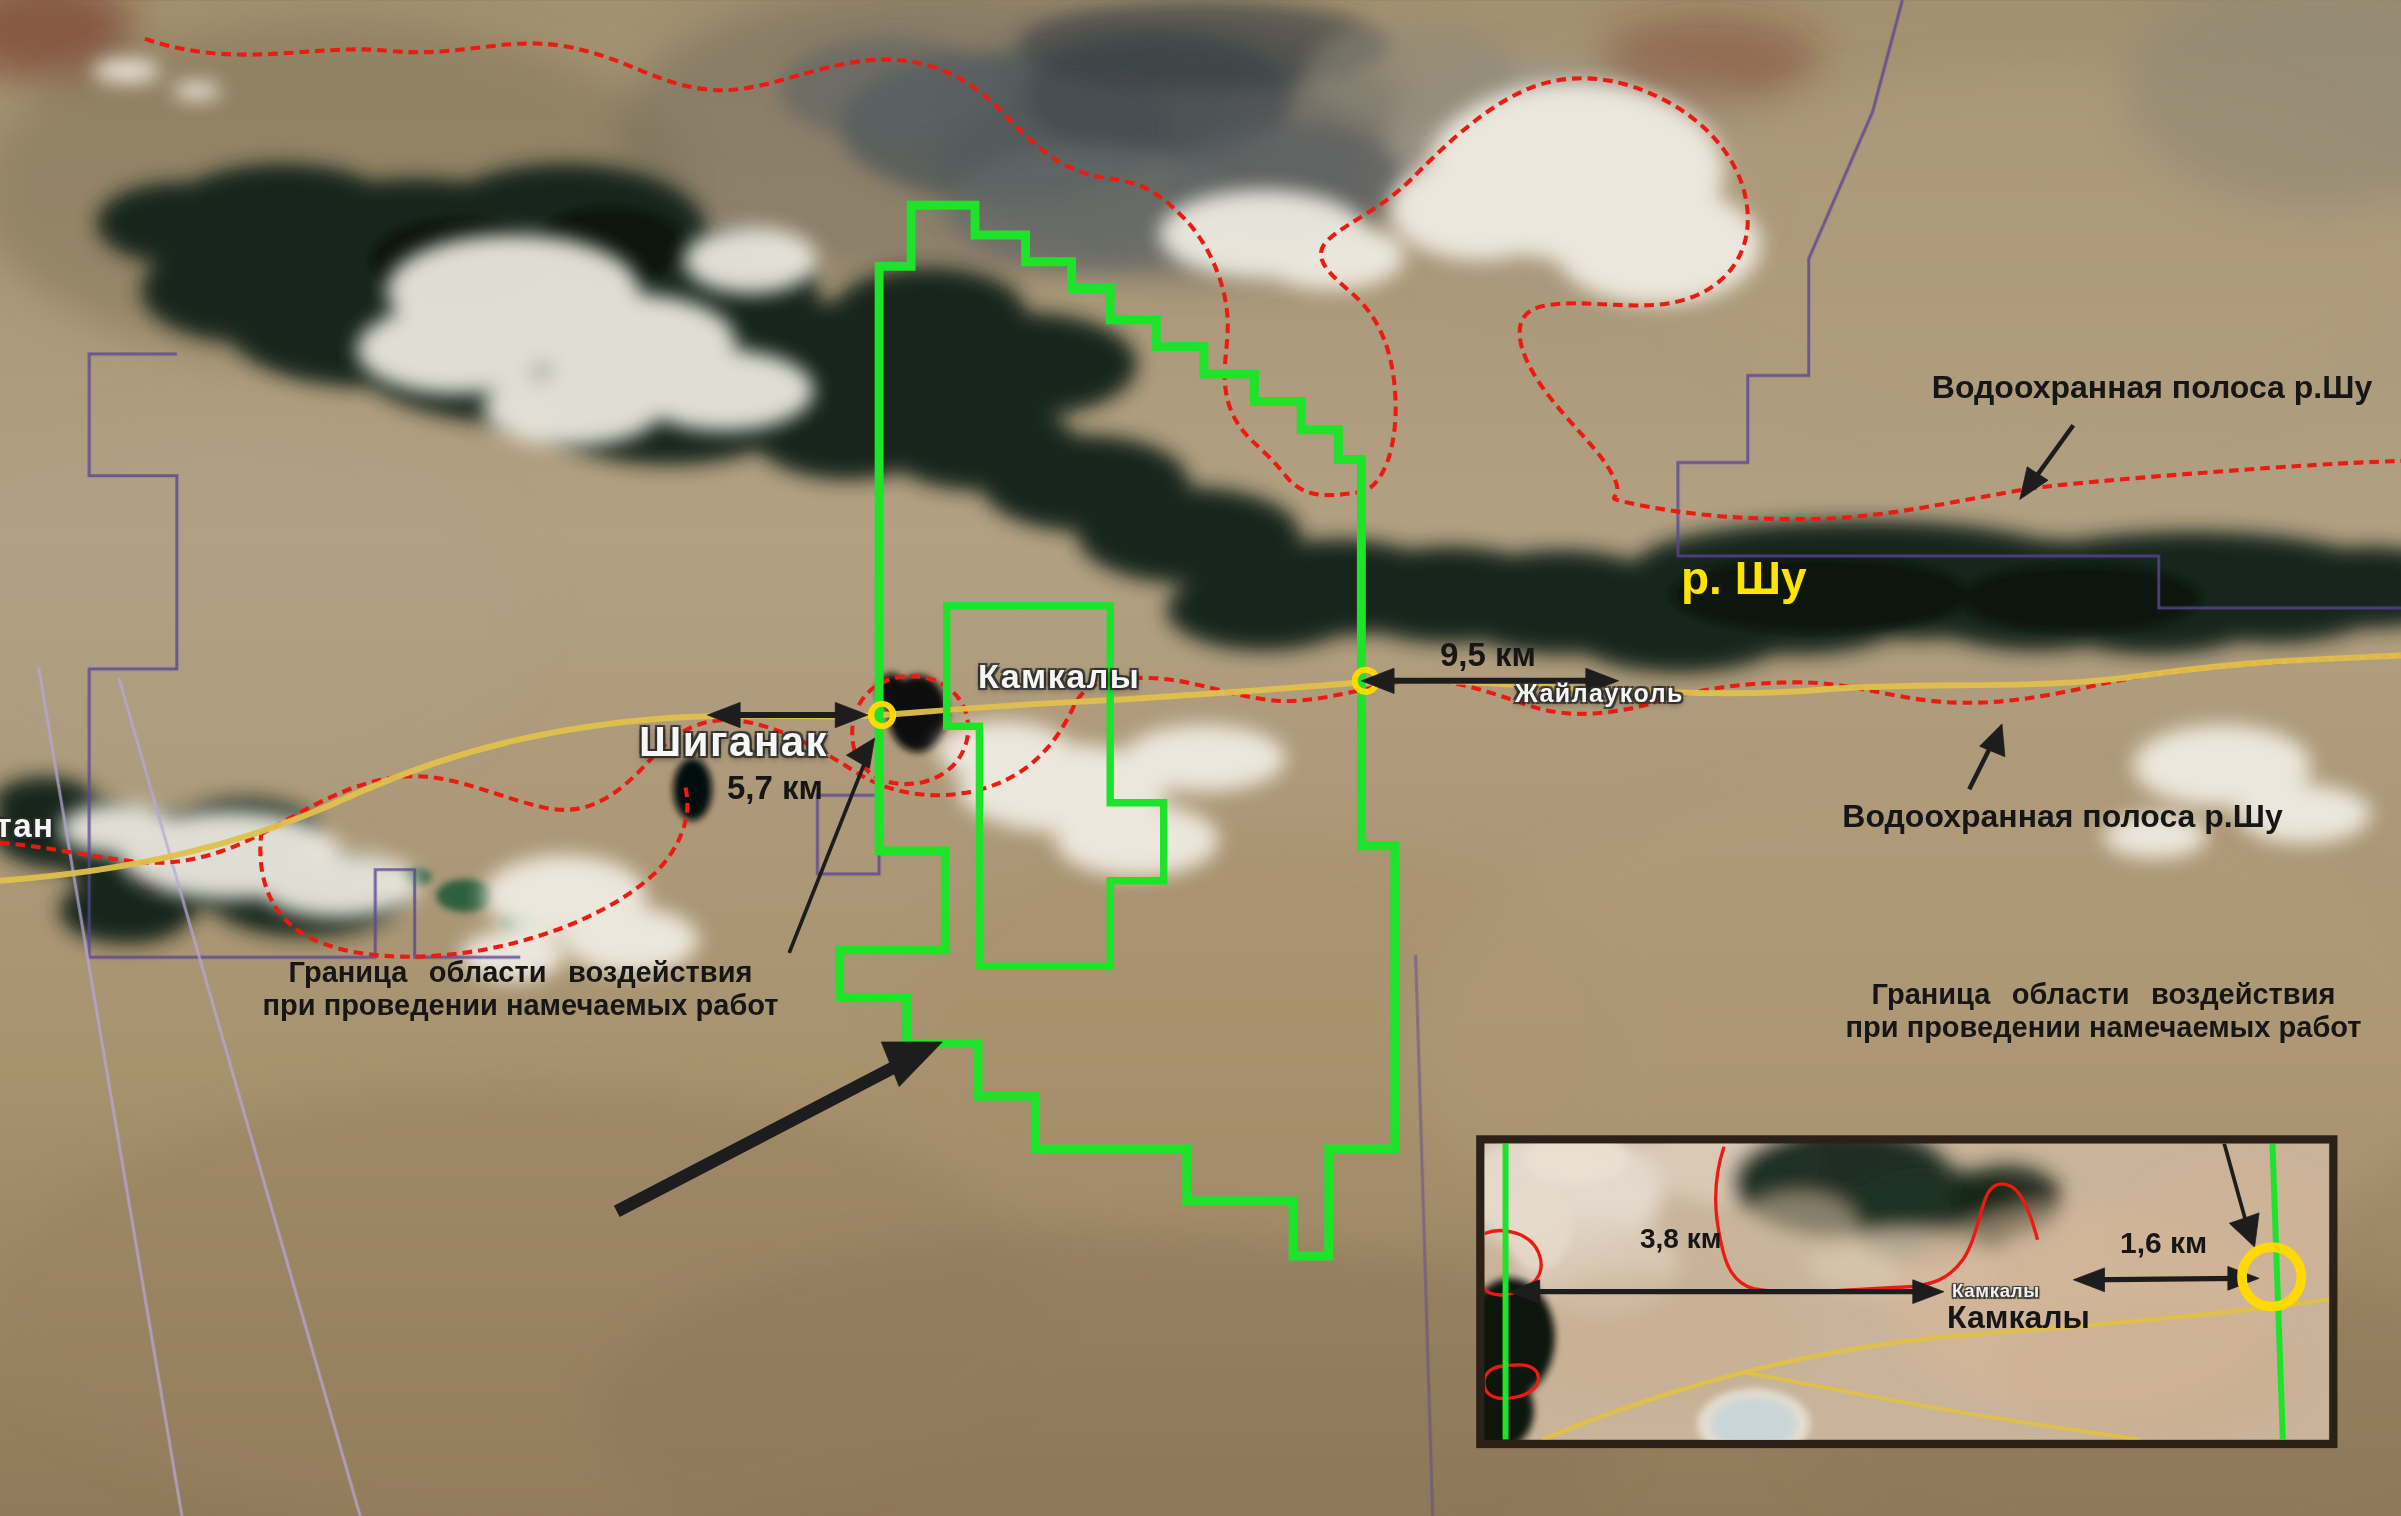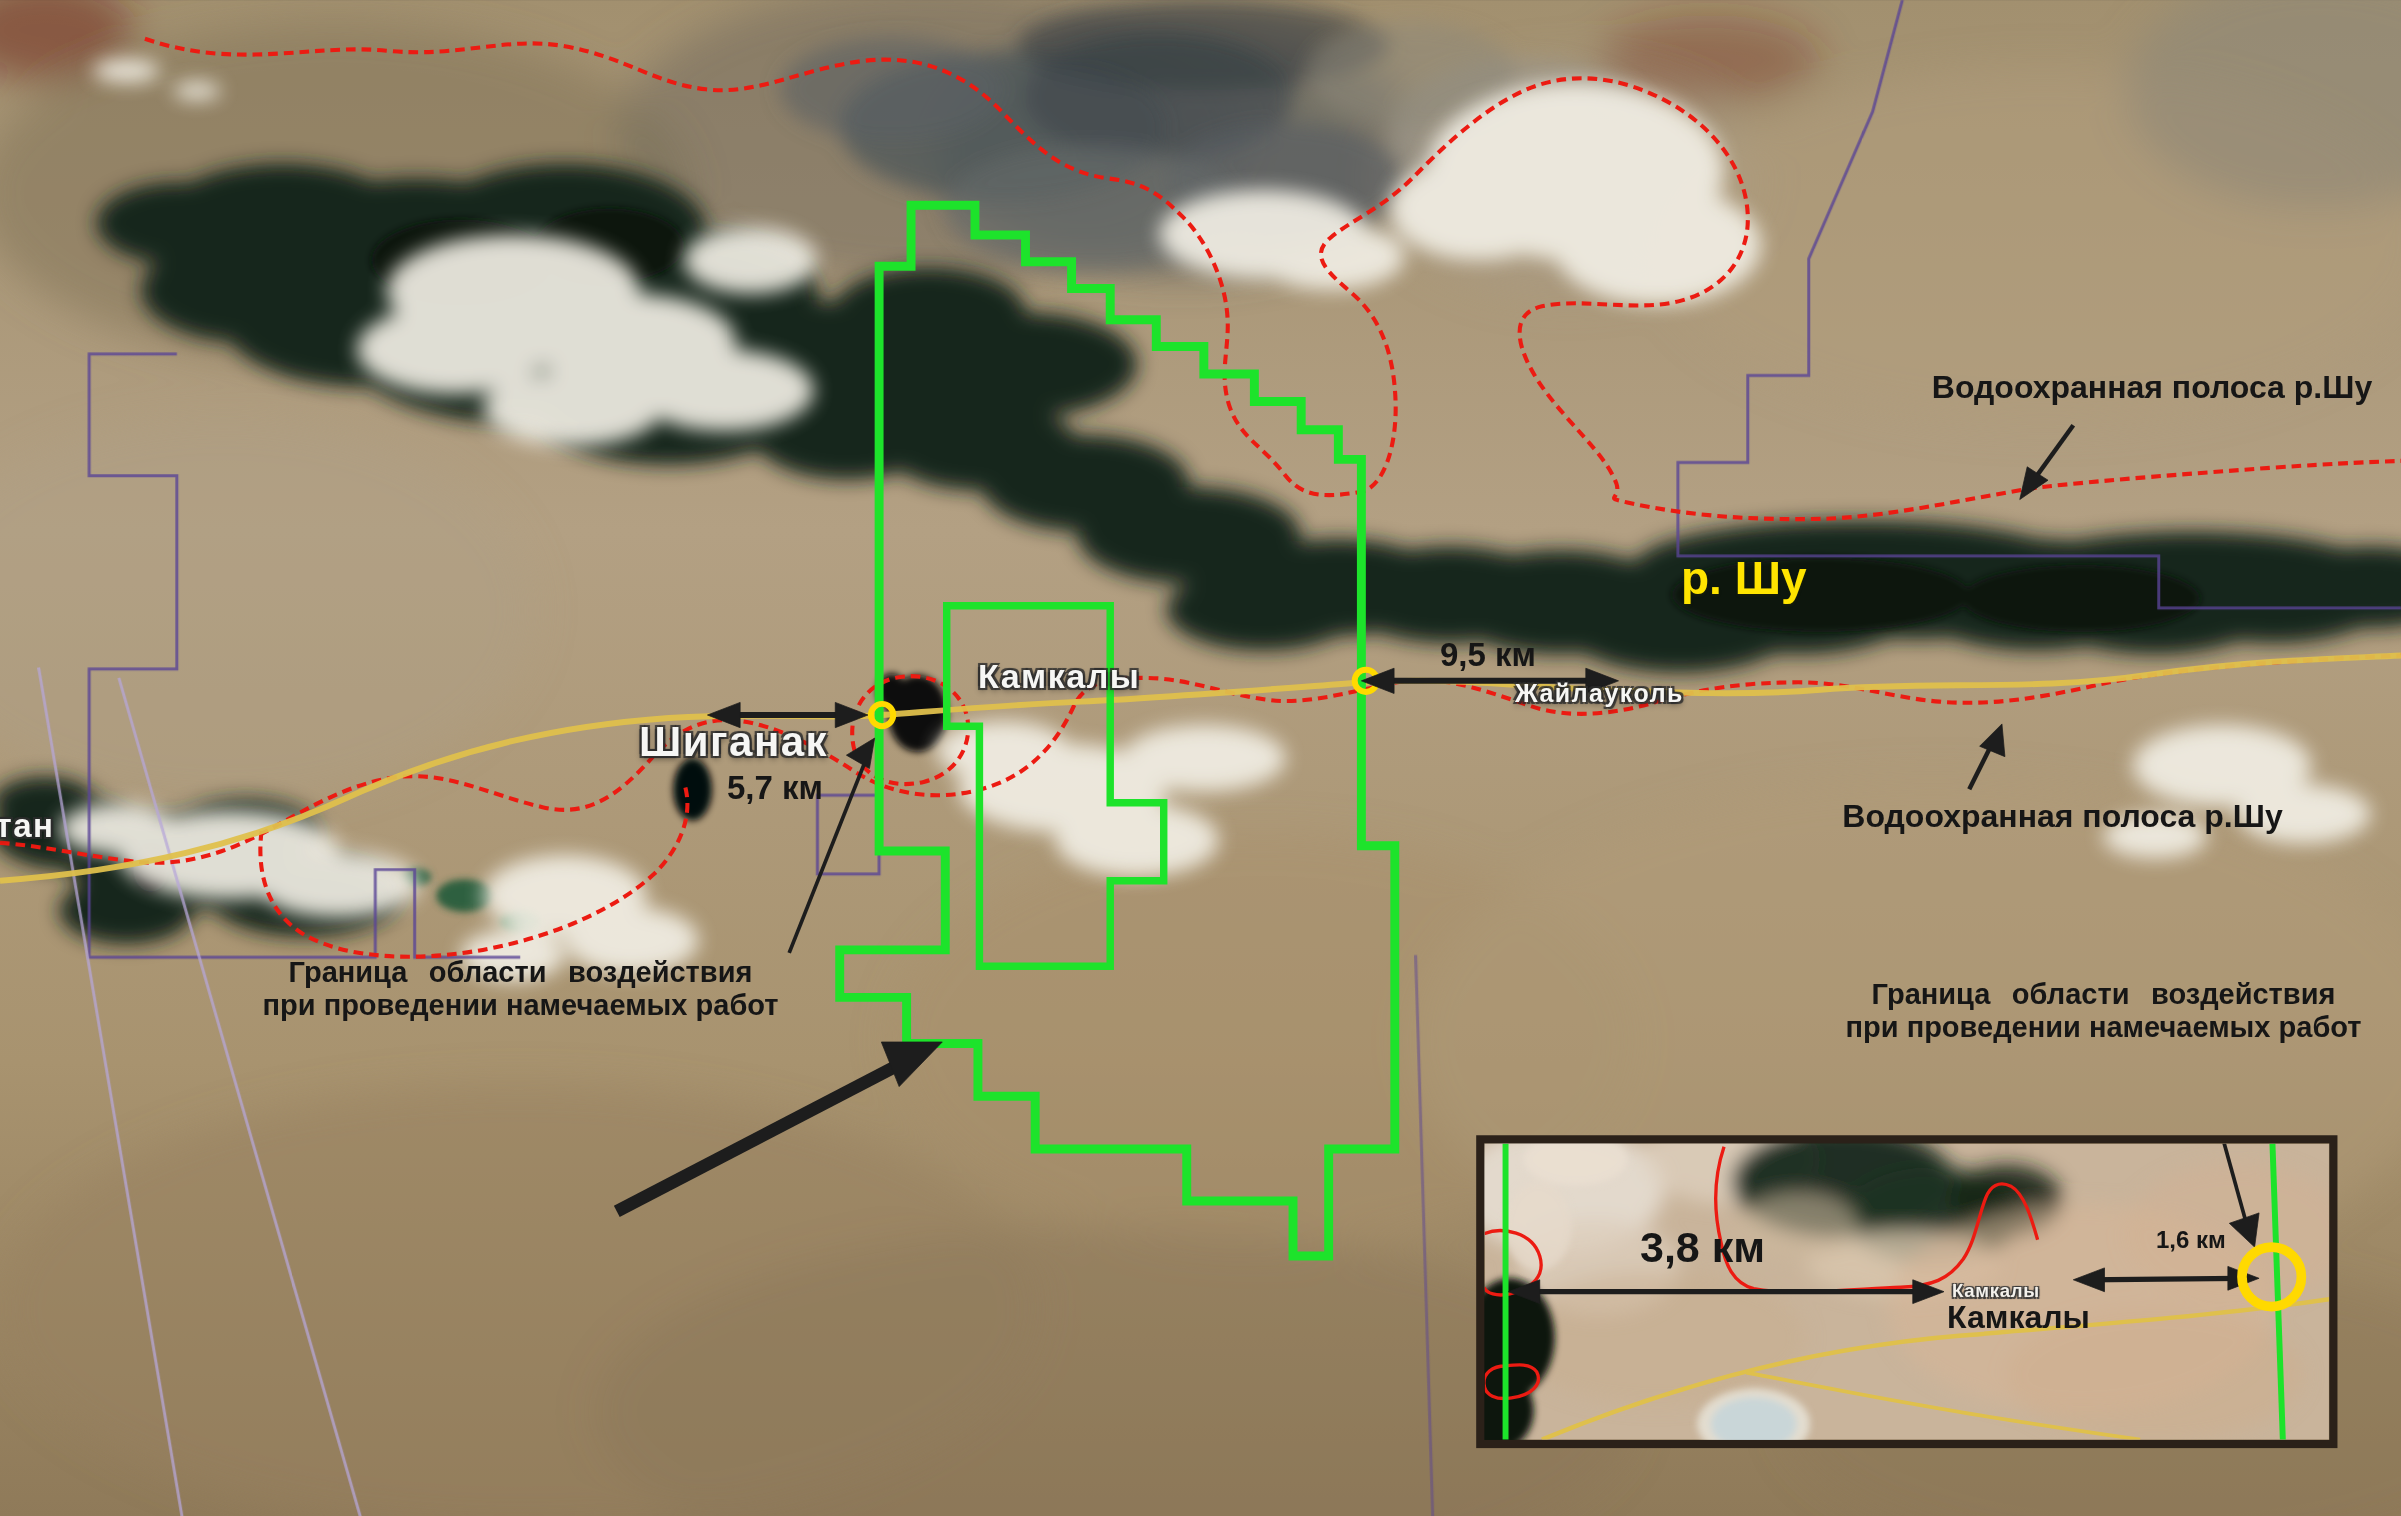--- a/index.html
+++ b/index.html
@@ -300,22 +300,22 @@
 <div class="lbl place" style="left:978px;top:657px;font-size:34px;">Камкалы</div>
 
 <div class="lbl place" style="left:1515px;top:679px;font-size:25px;">Жайлауколь</div>
 
 <div class="lbl place" style="left:-4.5px;top:807px;font-size:33px;">тан</div>
 
 <div class="lbl black" style="left:727px;top:769px;font-size:33px;">5,7 км</div>
 
 <div class="lbl black" style="left:1440px;top:636px;font-size:33px;">9,5 км</div>
 
-<div class="lbl black" style="left:1640px;top:1223px;font-size:43px;">3,8 км</div>
-
-<div class="lbl black" style="left:2120px;top:1226px;font-size:24px;margin-left:36px;">1,6 км</div>
+<div class="lbl black" style="left:1640px;top:1223px;font-size:28px;">3,8 км</div>
+
+<div class="lbl black" style="left:2120px;top:1226px;font-size:30px;">1,6 км</div>
 
 <div class="lbl place-sm" style="left:1952px;top:1280px;font-size:18.6px;">Камкалы</div>
 
 <div class="lbl black" style="left:1947px;top:1299px;font-size:32px;">Камкалы</div>
 
 </div>
 
 
 </body></html>

